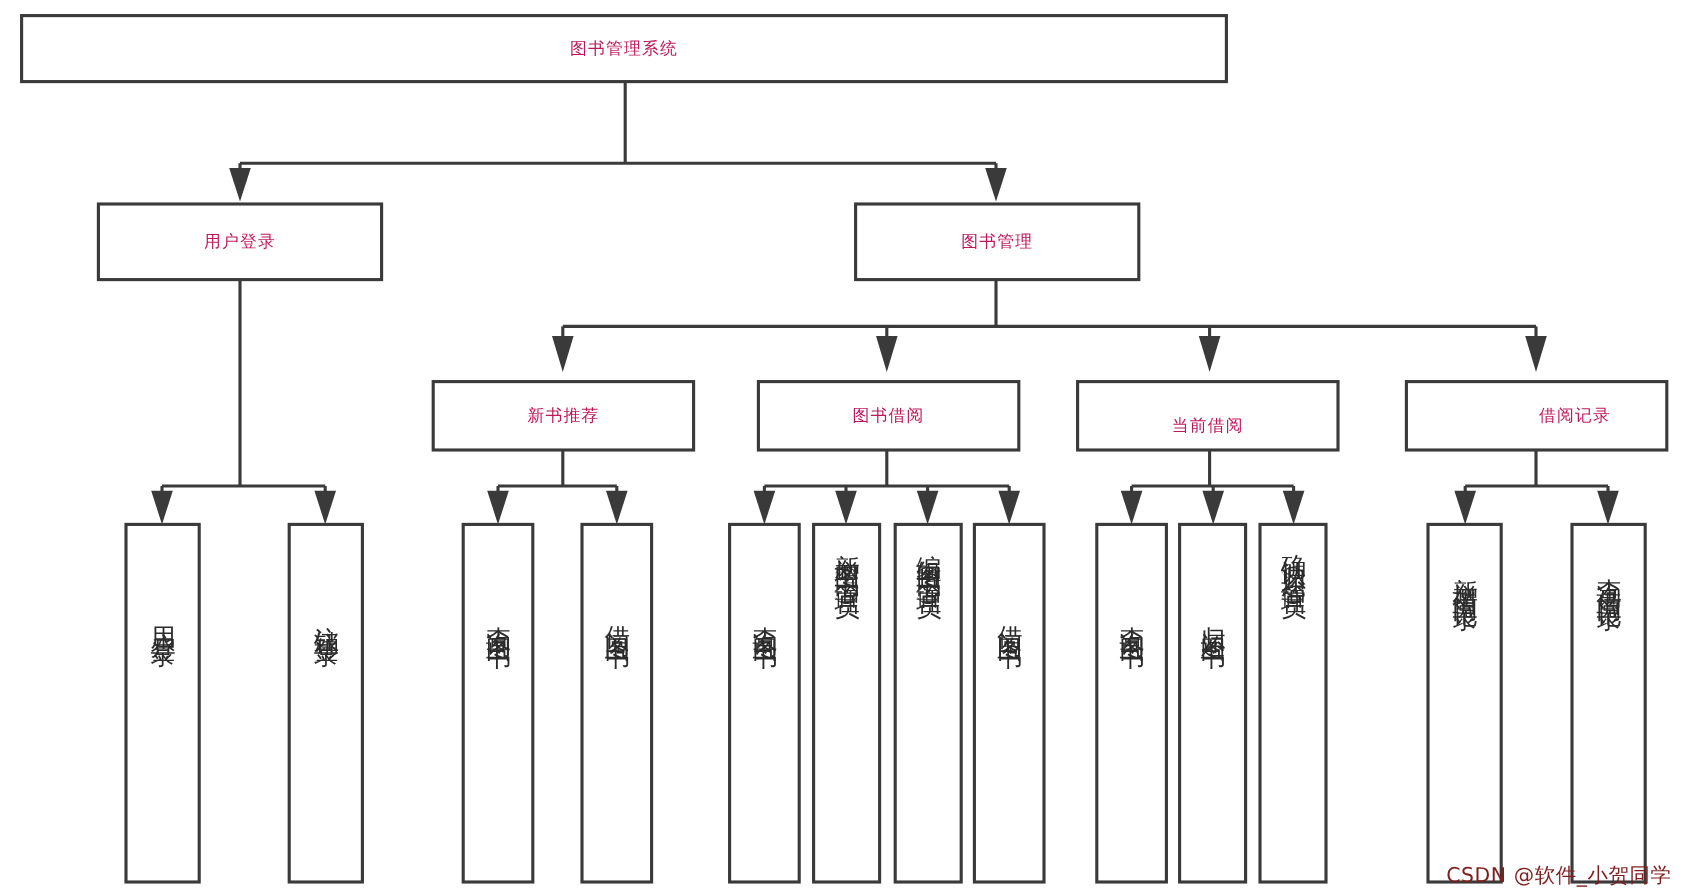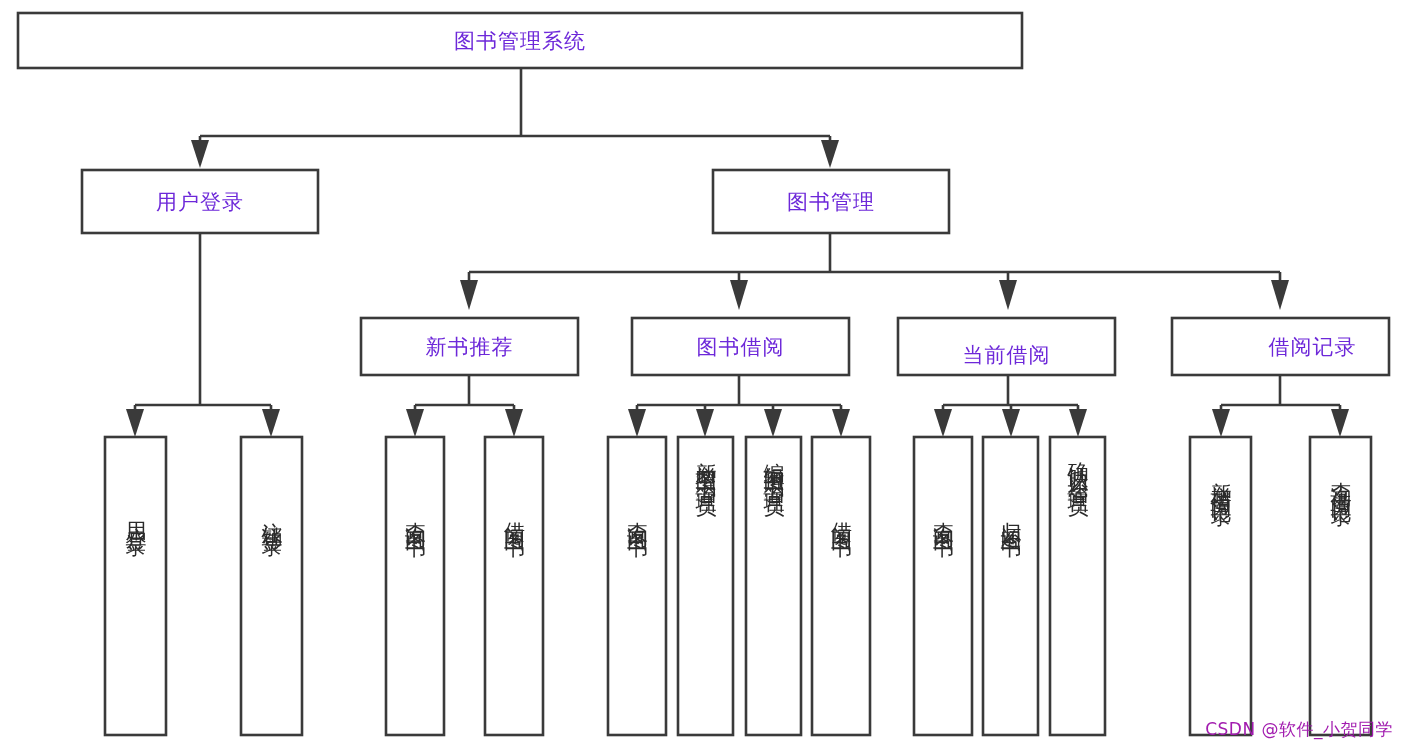--- a/index.html
+++ b/index.html
@@ -59,32 +59,32 @@
     text-align: center;
     white-space: nowrap;
   }
   .hlabel-holder {
     position: absolute;
     display: flex;
     align-items: center;
     justify-content: center;
     pointer-events: none;
     font-family: "DejaVu Sans", "Liberation Sans", sans-serif;
-    font-size: 21px;
-    color: #6d28d9;
+    font-size: 14px;
+    color: #be185d;
     letter-spacing: 1px;
     white-space: nowrap;
   }
   .watermark {
     position: absolute;
     right: 12px;
     bottom: 6px;
     font-family: "DejaVu Sans", "Liberation Sans", sans-serif;
     font-size: 17px;
-    color: #a21caf;
+    color: #7f1d1d;
     letter-spacing: 0.5px;
     white-space: nowrap;
     pointer-events: none;
   }
 </style>
 </head>
 <body>
 
 <div id="diagram-root">
 

